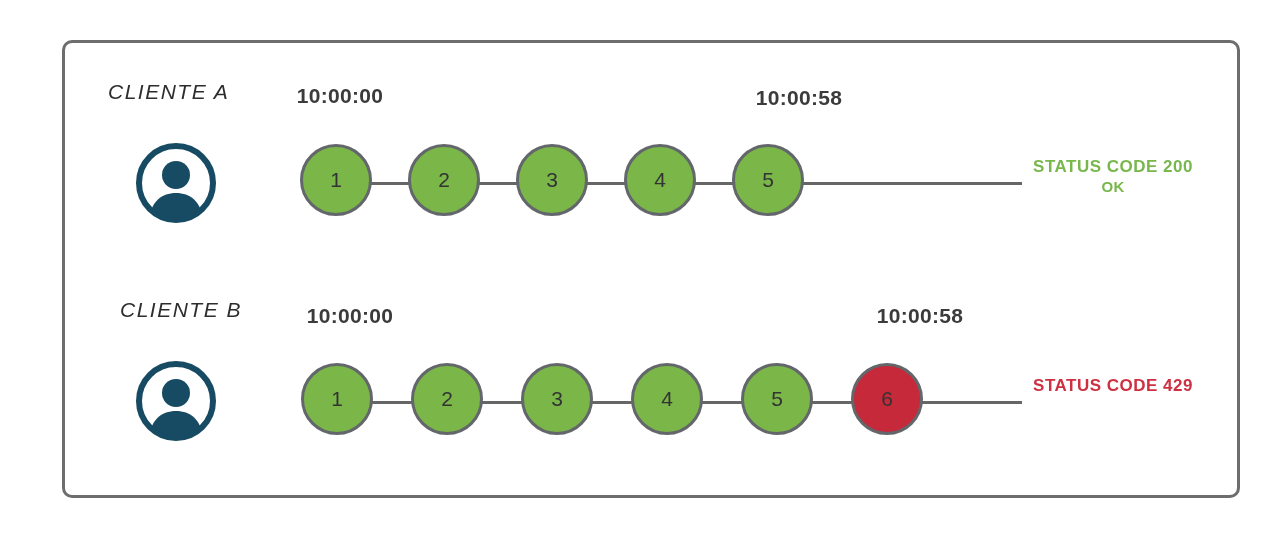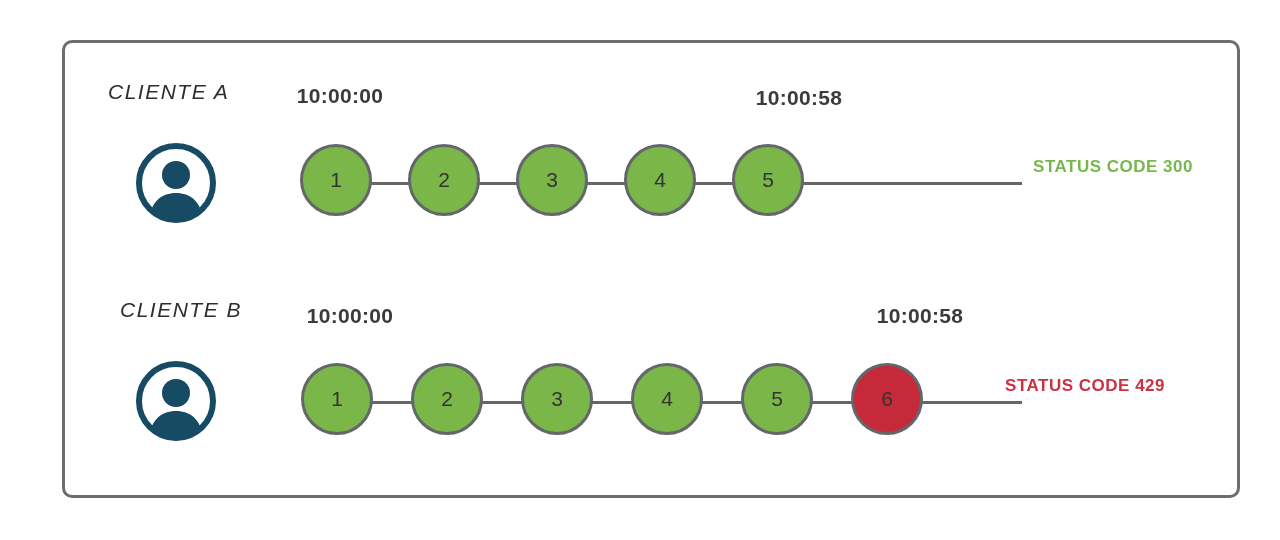--- a/index.html
+++ b/index.html
@@ -85,21 +85,21 @@
     color: #333333;
     flex-shrink: 0;
   }
 
   .status-block {
     position: absolute;
     text-align: center;
     font-weight: 700;
   }
   .status-block.row-a { left: 1023px; top: 157px; width: 180px; }
-  .status-block.row-b { left: 965px; top: 376px; width: 200px; text-align: right; }
+  .status-block.row-b { left: 1013px; top: 376px; width: 200px; }
 
   .status-line1 { font-size: 17px; letter-spacing: 0.5px; line-height: 1.2; }
   .status-line2 { font-size: 15px; letter-spacing: 0.3px; line-height: 1.3; }
 </style>
 </head>
 <body>
 
 <div class="canvas">
   <div class="frame"></div>
 
@@ -126,21 +126,22 @@
   <div class="timeline row-a"></div>
   <div class="track row-a">
       <div class="node" style="background: rgb(122, 182, 72); border-color: rgb(99, 102, 106);">1</div>
       <div class="node" style="background: rgb(122, 182, 72); border-color: rgb(99, 102, 106);">2</div>
       <div class="node" style="background: rgb(122, 182, 72); border-color: rgb(99, 102, 106);">3</div>
       <div class="node" style="background: rgb(122, 182, 72); border-color: rgb(99, 102, 106);">4</div>
       <div class="node" style="background: rgb(122, 182, 72); border-color: rgb(99, 102, 106);">5</div>
     </div>
 
   <div class="status-block row-a" style="color: rgb(119, 183, 76);">
-    <div class="status-line1">STATUS CODE 300</div>
+    <div class="status-line1">STATUS CODE 200</div>
+    <div class="status-line2">OK</div>
   </div>
 
   <div class="client-label row-b">CLIENTE B</div>
 
   <div class="person-icon row-b">
     <svg viewBox="0 0 82 82" width="82" height="82">
       <defs>
         <clipPath id="clipB">
             <circle cx="41" cy="41" r="35"></circle>
           </clipPath>

